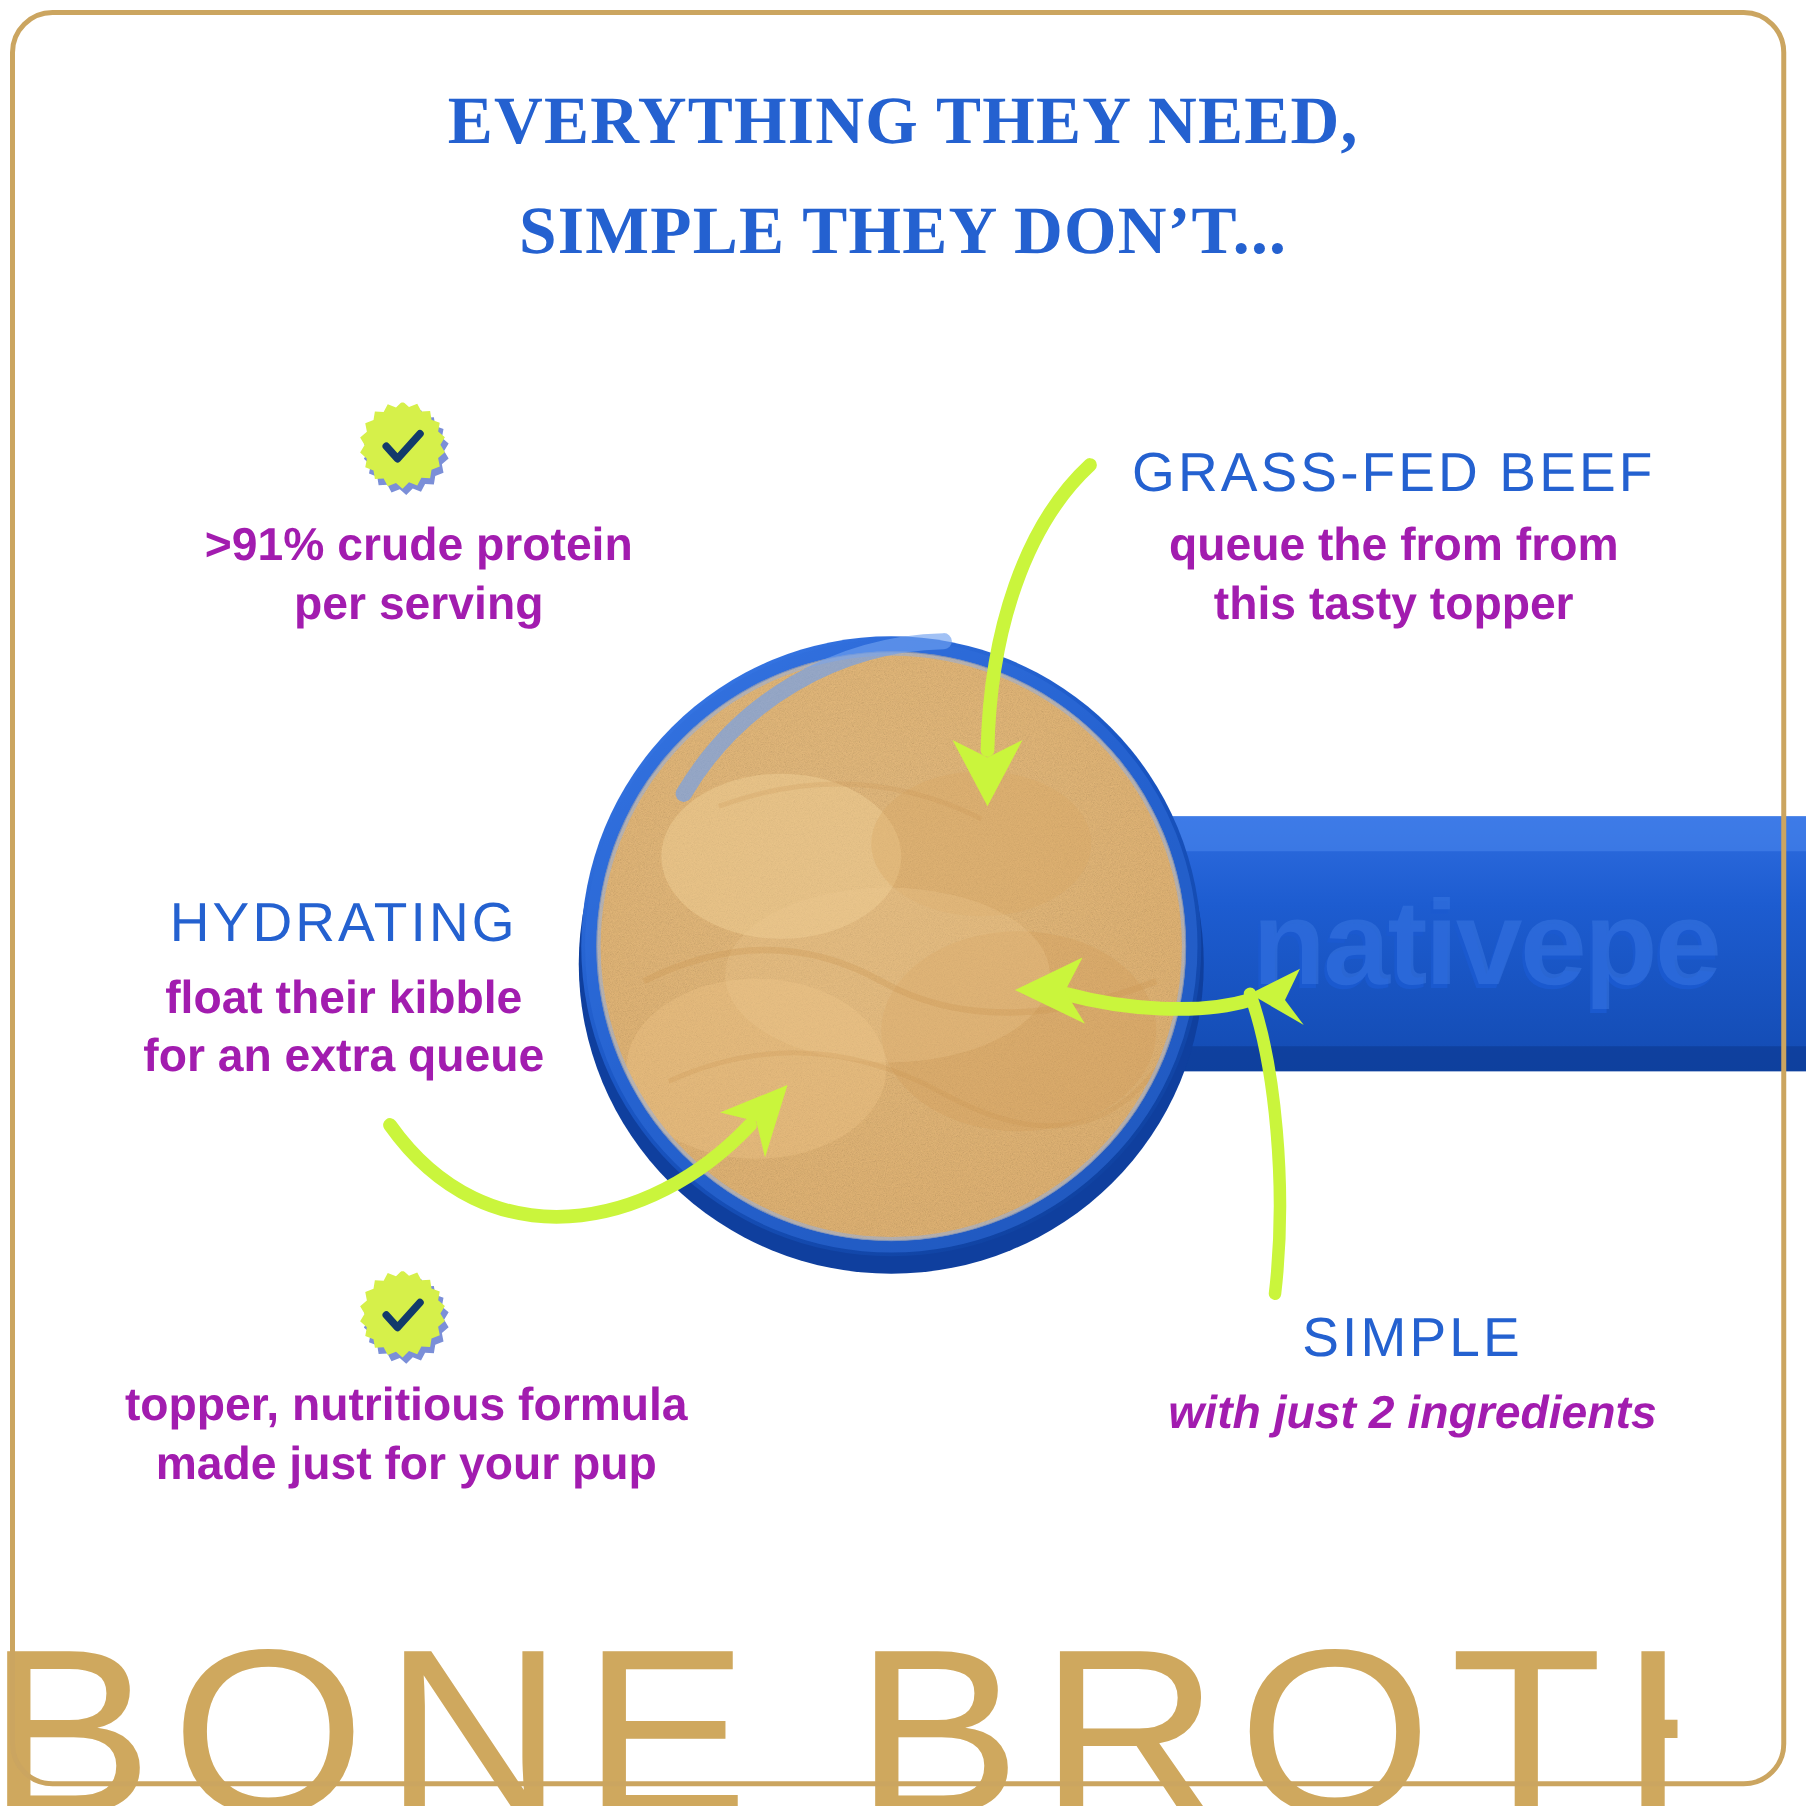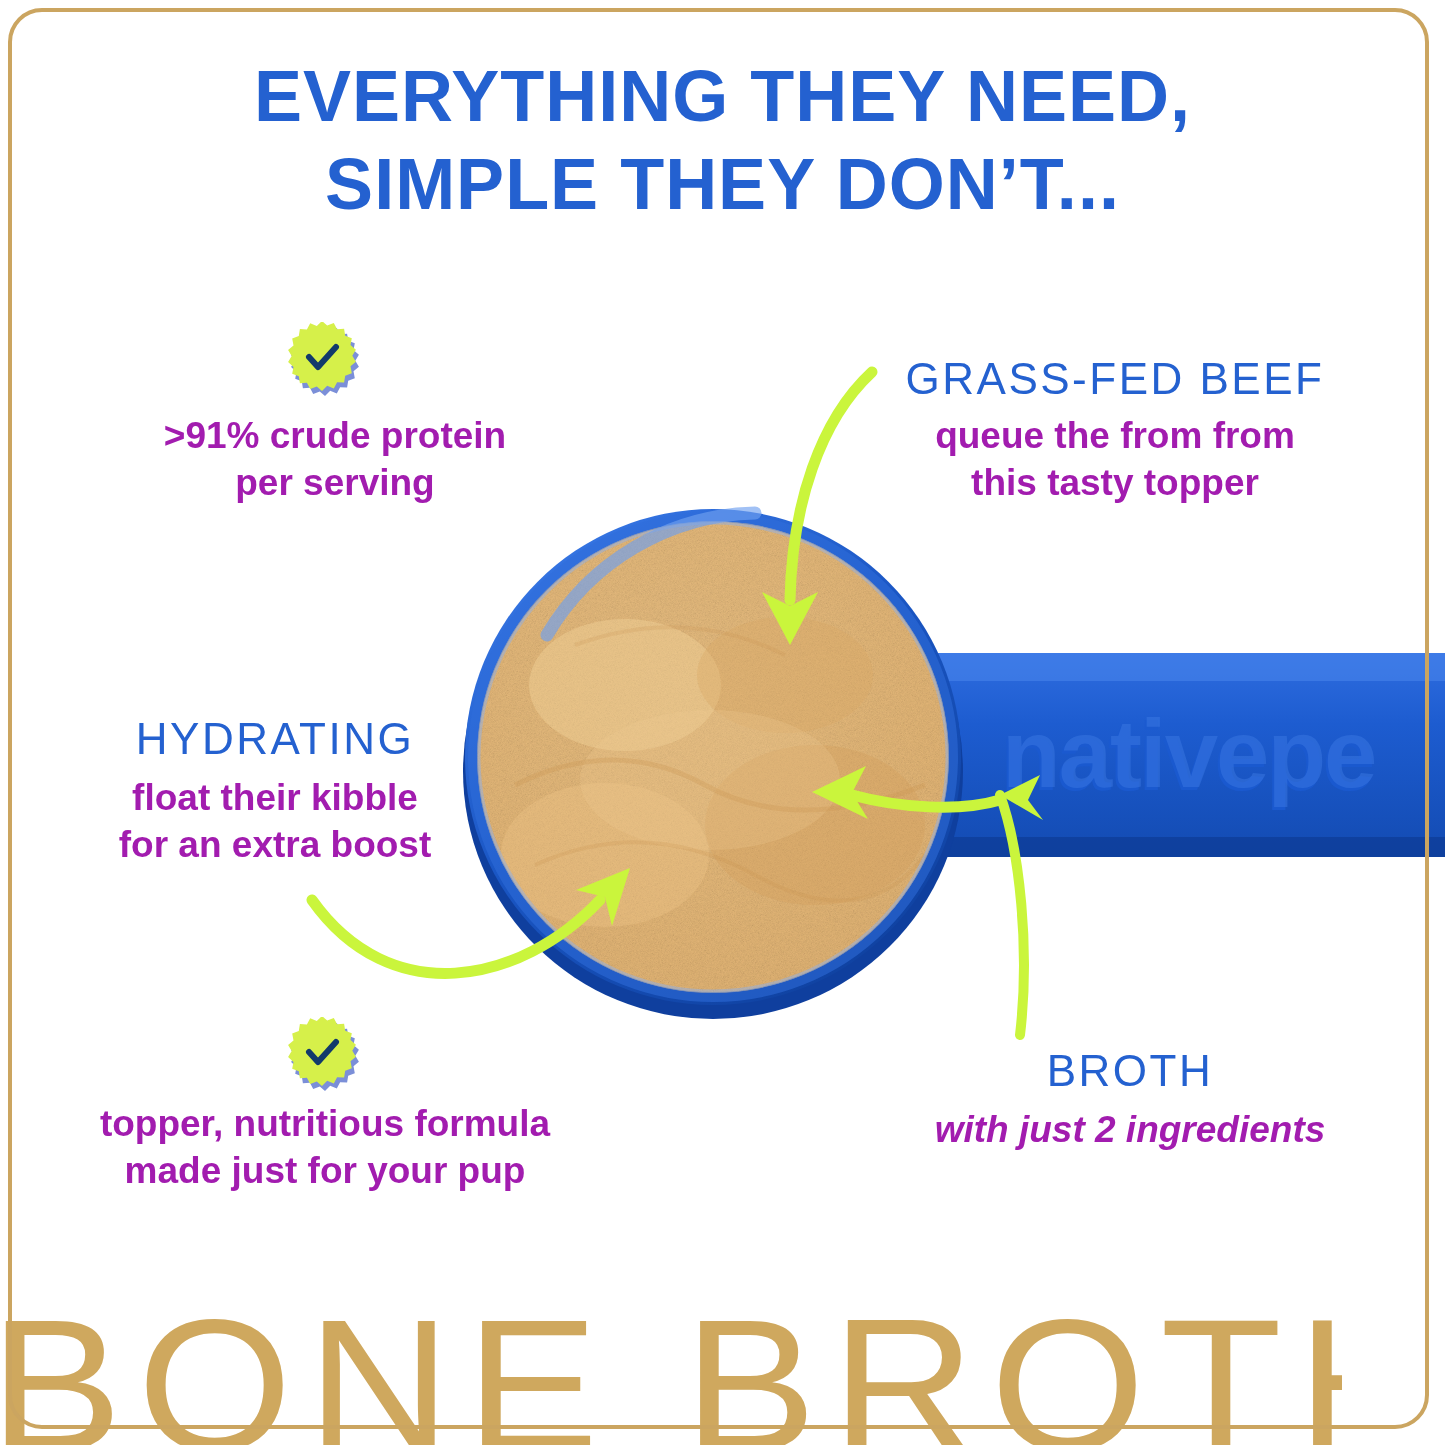--- a/index.html
+++ b/index.html
@@ -4,22 +4,22 @@
 <style>
   html,body{margin:0;padding:0;background:#ffffff;}
   body{width:1445px;height:1445px;overflow:hidden;font-family:"Liberation Sans",sans-serif;}
 
   #card{position:relative;width:1445px;height:1445px;background:#ffffff;overflow:hidden;}
   .goldframe{position:absolute;left:8px;top:8px;width:1421px;height:1421px;
     border:4px solid #cba560;border-radius:34px;box-sizing:border-box;pointer-events:none;z-index:40;}
 
   
   #headline{position:absolute;left:0;top:52px;width:1445px;text-align:center;
-    color:#2461d0;font-weight:700;font-size:72px;line-height:88px;letter-spacing:1px;
-    font-family:Liberation Sans, sans-serif;z-index:20;}
+    color:#2461d0;font-weight:700;font-size:54px;line-height:88px;letter-spacing:1px;
+    font-family:Liberation Serif, serif;z-index:20;}
   #headline .l2{display:block;}
 
   
   .callout{position:absolute;text-align:center;z-index:22;}
   .co-head{color:#2461d0;font-size:44px;line-height:42px;font-weight:400;
     letter-spacing:2.5px;font-family:"Liberation Sans",sans-serif;}
   .co-body{color:#a21caf;font-size:37px;line-height:47px;font-weight:700;
     font-family:"Liberation Sans",sans-serif;}
   .co-body .ln{display:block;white-space:nowrap;}
 
@@ -183,21 +183,21 @@
     <div class="co-body" style="margin-top:12px;">
       <span class="ln">queue the from from</span>
       <span class="ln">this tasty topper</span>
     </div>
   </div>
 
   <div class="callout" style="left:40px;top:718px;width:470px;">
     <div class="co-head">HYDRATING</div>
     <div class="co-body" style="margin-top:14px;">
       <span class="ln">float their kibble</span>
-      <span class="ln">for an extra boost</span>
+      <span class="ln">for an extra queue</span>
     </div>
   </div>
 
   <div class="badge" style="left:287px;top:1017px;">
     <svg viewBox="0 0 76 76" xmlns="http://www.w3.org/2000/svg">
       <g transform="translate(2,4)">
         <path d="M36 0 l5.2 4.6 6.6-2.6 3.3 6.2 7-.4 1.1 6.9 6.6 2.5-1.3 6.9 5.4 4.6-3.6 6 3.6 6-5.4 4.6 1.3 6.9-6.6 2.5-1.1 6.9-7-.4-3.3 6.2-6.6-2.6L36 70l-5.2-4.6-6.6 2.6-3.3-6.2-7 .4-1.1-6.9-6.6-2.5 1.3-6.9L2.1 41l3.6-6-3.6-6 5.4-4.6-1.3-6.9 6.6-2.5 1.1-6.9 7 .4 3.3-6.2 6.6 2.6z" fill="#7b8fd8"></path>
       </g>
       <g transform="translate(-1,-1)">
         <path d="M36 0 l5.2 4.6 6.6-2.6 3.3 6.2 7-.4 1.1 6.9 6.6 2.5-1.3 6.9 5.4 4.6-3.6 6 3.6 6-5.4 4.6 1.3 6.9-6.6 2.5-1.1 6.9-7-.4-3.3 6.2-6.6-2.6L36 70l-5.2-4.6-6.6 2.6-3.3-6.2-7 .4-1.1-6.9-6.6-2.5 1.3-6.9L2.1 41l3.6-6-3.6-6 5.4-4.6-1.3-6.9 6.6-2.5 1.1-6.9 7 .4 3.3-6.2 6.6 2.6z" fill="#d6f04a"></path>
@@ -206,21 +206,21 @@
     </svg>
   </div>
   <div class="callout" style="left:65px;top:1100px;width:520px;">
     <div class="co-body">
       <span class="ln">topper, nutritious formula</span>
       <span class="ln">made just for your pup</span>
     </div>
   </div>
 
   <div class="callout" style="left:885px;top:1050px;width:490px;">
-    <div class="co-head">BROTH</div>
+    <div class="co-head">SIMPLE</div>
     <div class="co-body" style="margin-top:14px;font-style:italic;">
       <span class="ln">with just 2 ingredients</span>
     </div>
   </div>
 
   <div id="wordmark">
     <span>BONE BROTH</span>
   </div>
 
 </div>

